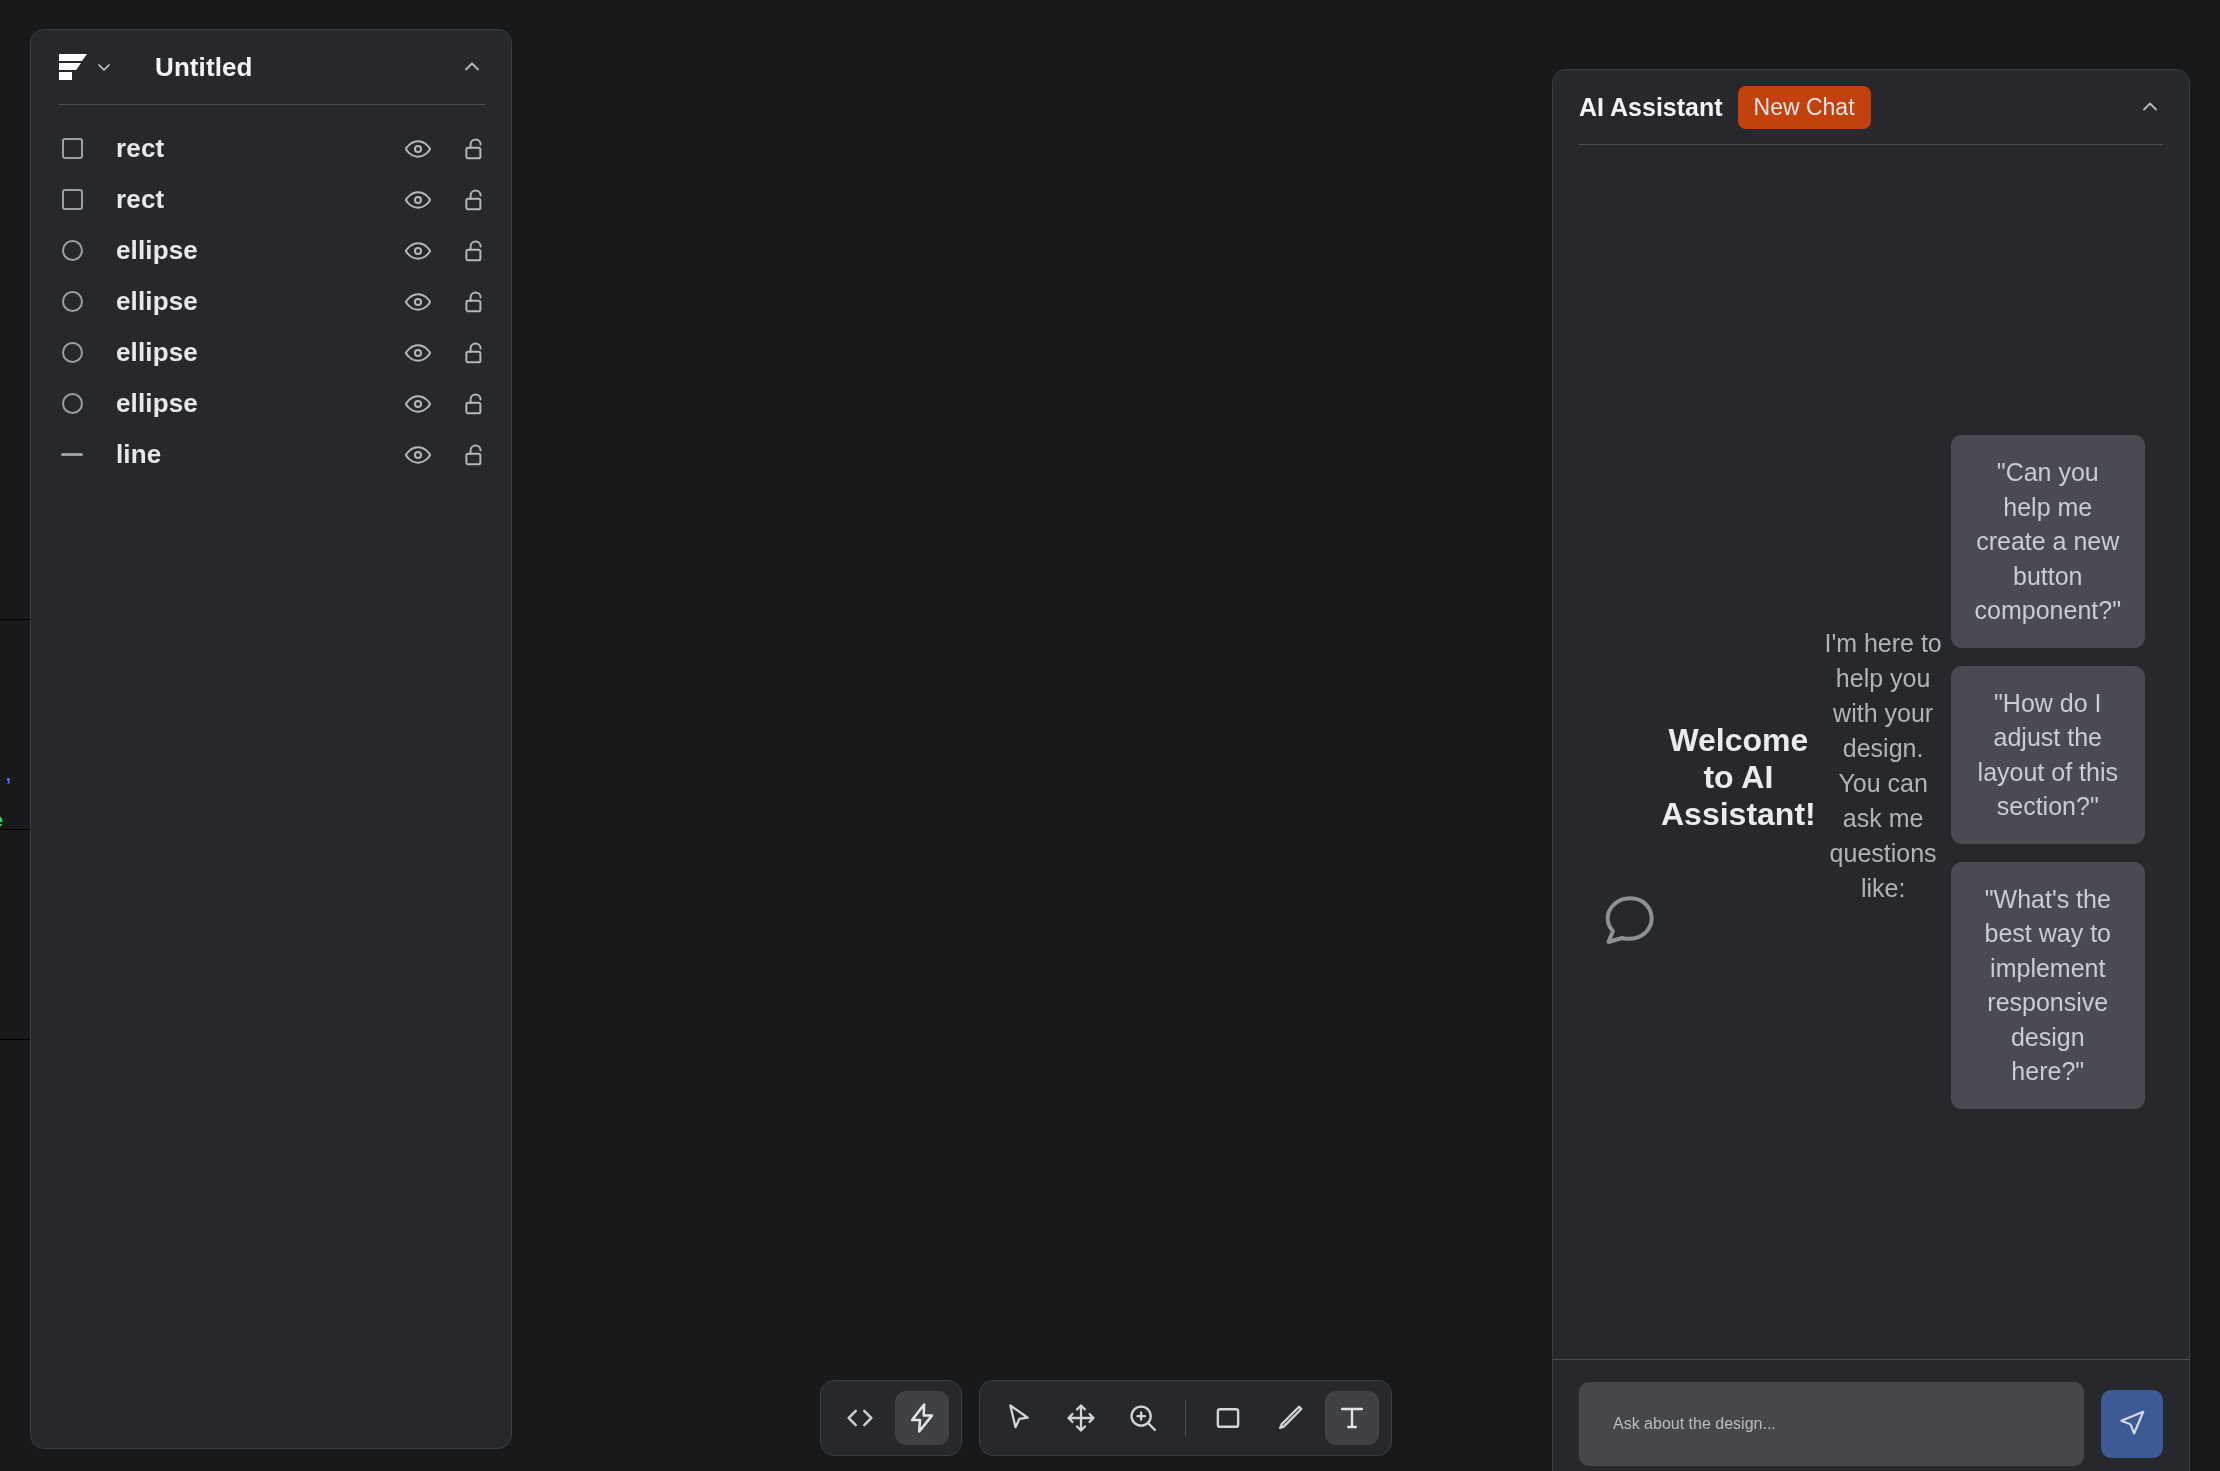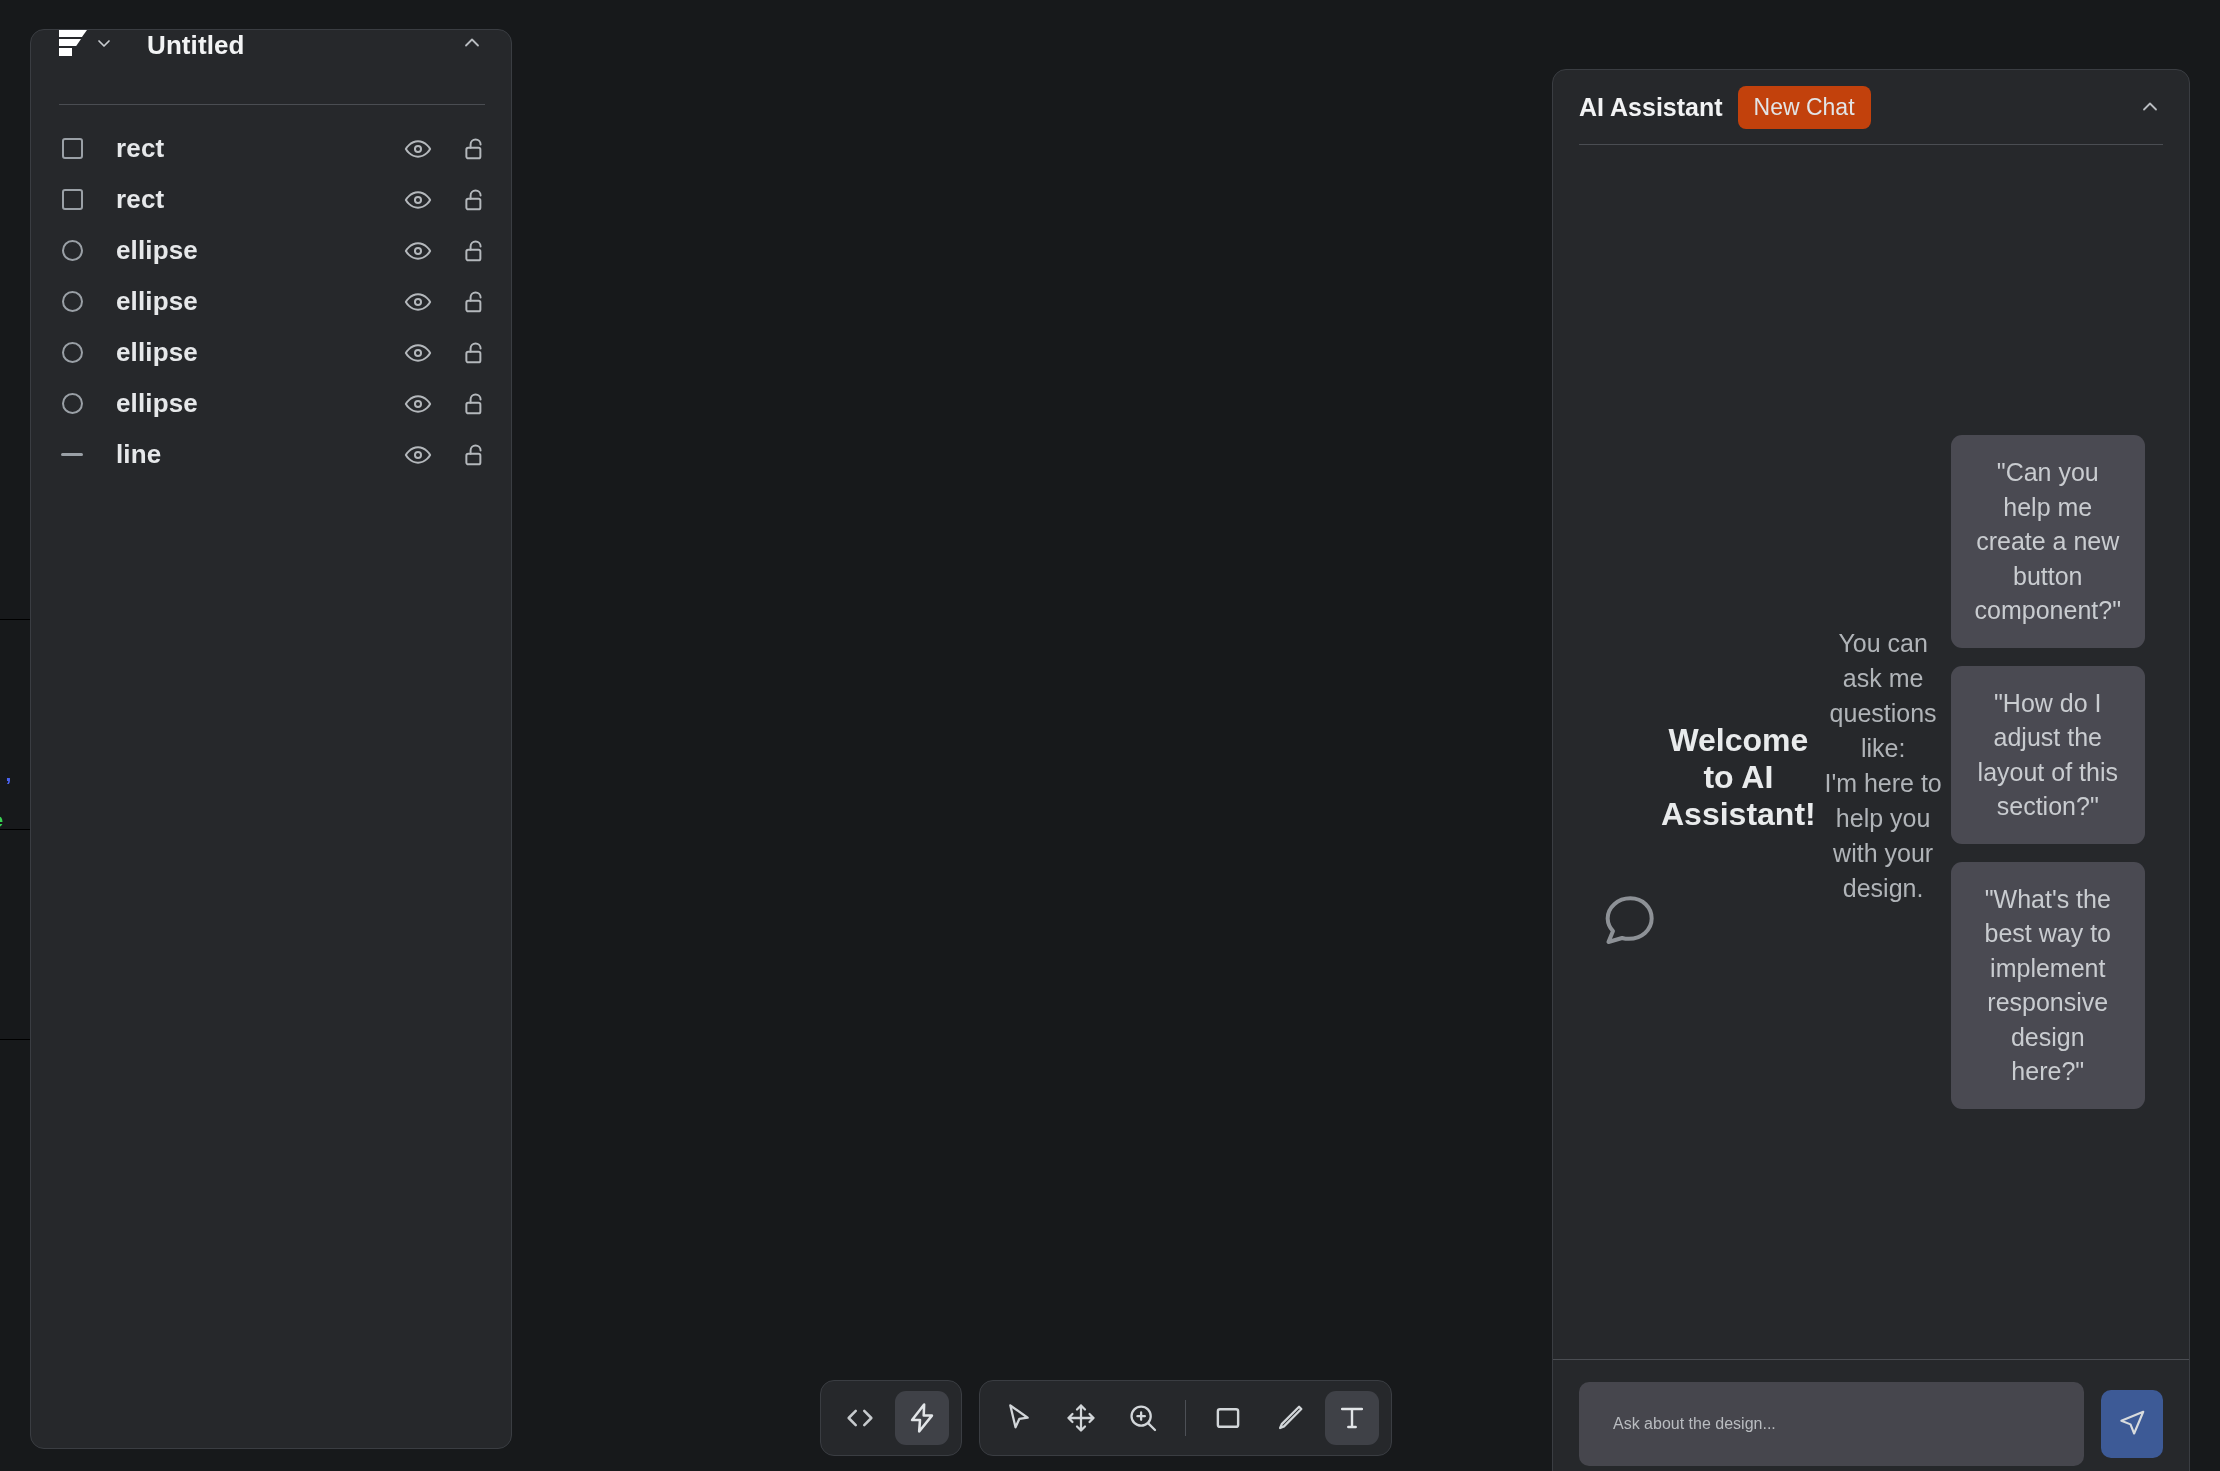--- a/index.html
+++ b/index.html
@@ -23,21 +23,21 @@
   .hp-blue { color: #4b63f0; top: 142px; }
   .hp-green { color: #39d353; top: 188px; }
 
   
   .layers-panel {
     position: absolute; left: 30px; top: 29px; width: 482px; height: 1420px;
     background: #26282b; border: 1px solid #3a3d42; border-radius: 14px;
     display: flex; flex-direction: column; overflow: hidden;
   }
   .lp-header {
-    height: 74px; display: flex; align-items: flex-start; padding: 0 26px 0 28px; flex-shrink: 0;
+    height: 74px; display: flex; align-items: center; padding: 0 26px 0 28px; flex-shrink: 0; gap: 8px;
   }
   .logo-mark { width: 28px; height: 26px; position: relative; flex-shrink: 0; }
   .logo-mark i { position: absolute; left: 0; background: #fff; display: block; }
   .logo-mark i.b1 { top: 0; width: 28px; height: 7px; clip-path: polygon(0 0,100% 0,82% 100%,0 100%); }
   .logo-mark i.b2 { top: 9px; width: 22px; height: 7px; clip-path: polygon(0 0,100% 0,78% 100%,0 100%); }
   .logo-mark i.b3 { top: 18px; width: 13px; height: 8px; }
   .chev { width: 20px; height: 20px; flex-shrink: 0; }
   .chev svg { display: block; }
   .lp-logo-btn { display: flex; align-items: center; gap: 7px; cursor: pointer; }
   .lp-title {
@@ -373,22 +373,22 @@
     <div class="ai-divider"></div>
 
     <div class="ai-body">
       <span class="bubble-icon">
         <svg width="64" height="64" viewBox="0 0 24 24" fill="none">
           <path d="M20.5 11.1c0 4.2-3.8 7.6-8.5 7.6a9.9 9.9 0 01-2.6-.34l-5.1 1.5 1.7-4.1a7.1 7.1 0 01-2-4.66c0-4.2 3.8-7.6 8.5-7.6s8 3.4 8 7.6z" stroke="#8d9196" stroke-width="1.5" stroke-linejoin="round"></path>
         </svg>
       </span>
       <div class="welcome-title">Welcome to AI Assistant!</div>
       <div class="welcome-sub">
+        <div>I'm here to help you with your design.</div>
         <div>You can ask me questions like:</div>
-        <div>I'm here to help you with your design.</div>
       </div>
       <div class="chips">
         <div class="chip">"Can you help me create a new button component?"</div>
         <div class="chip">"How do I adjust the layout of this section?"</div>
         <div class="chip">"What's the best way to implement responsive design here?"</div>
       </div>
     </div>
 
     <div class="ai-footer-div"></div>
     <div class="ai-input-area">

